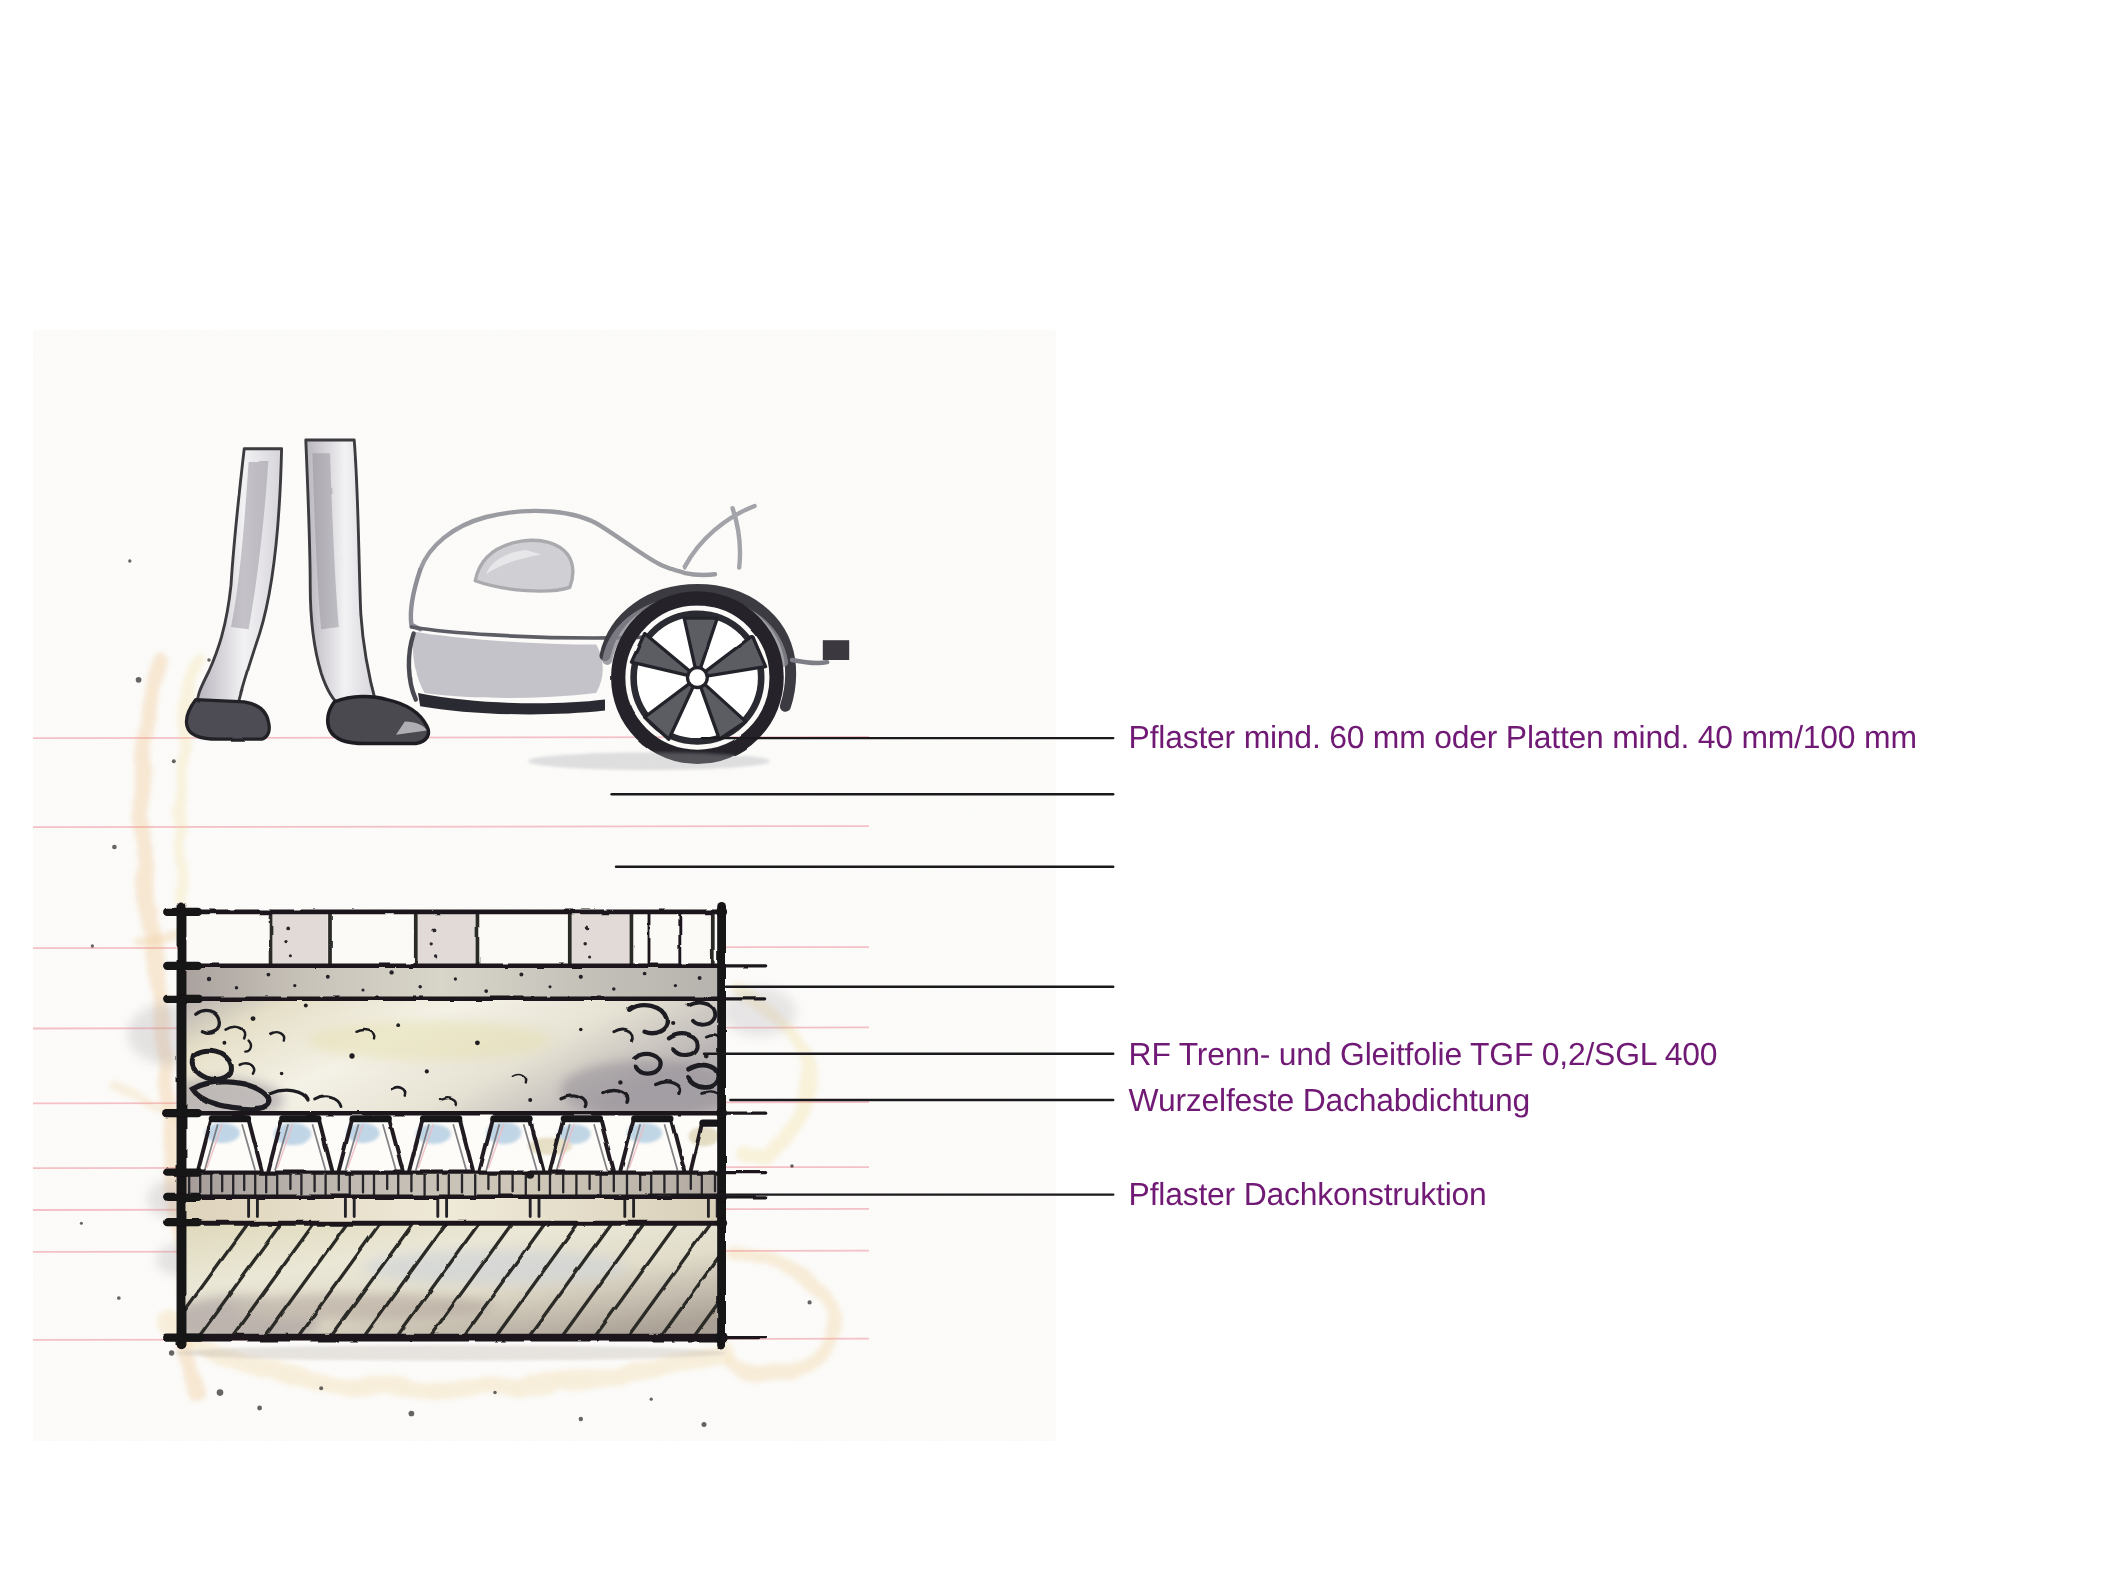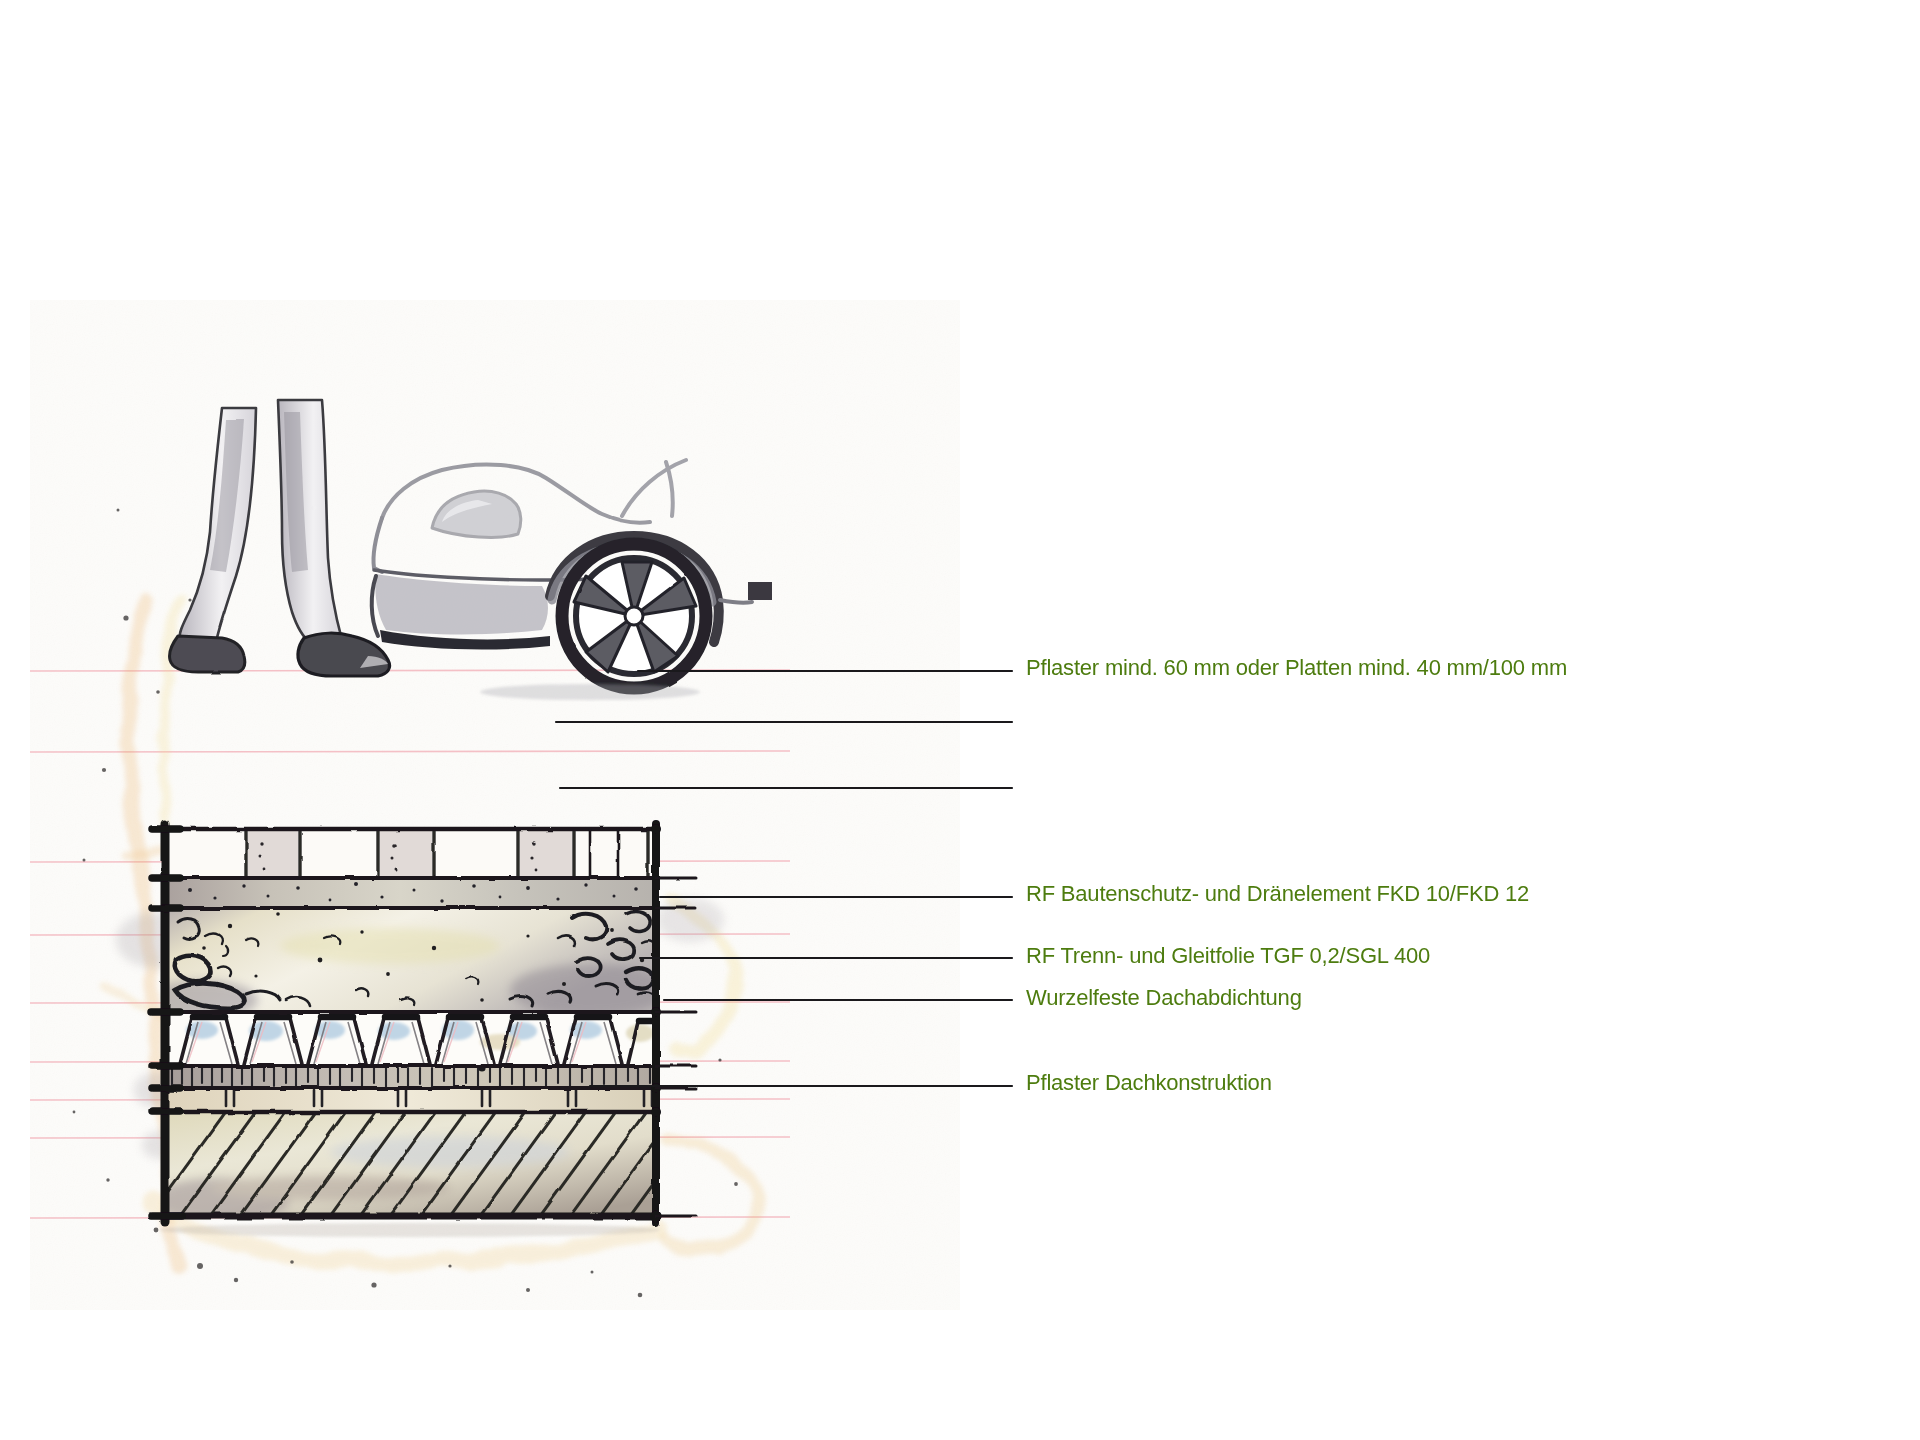--- a/index.html
+++ b/index.html
@@ -28,24 +28,24 @@
   
   #legend {
     position: absolute;
     left: 0; top: 0;
     width: 1920px; height: 1440px;
     pointer-events: none;
   }
   .legend-label {
     position: absolute;
     font-family: "Liberation Sans", sans-serif;
-    font-size: 22px;
+    font-size: 29px;
     font-weight: 400;
     letter-spacing: -0.2px;
-    color: #4d7c0f;
+    color: #701a75;
     white-space: nowrap;
     line-height: 1;
     pointer-events: auto;
   }
   #lbl-0 { left: 1026px; top: 657px; }
   #lbl-1 { left: 1026px; top: 708px; }
   #lbl-2 { left: 1026px; top: 774px; }
   #lbl-3 { left: 1026px; top: 883px; }
   #lbl-4 { left: 1026px; top: 945px; }
   #lbl-5 { left: 1026px; top: 987px; }
@@ -609,19 +609,18 @@
       <line x1="560" y1="788" x2="1012" y2="788"></line>
       <line x1="660" y1="897" x2="1012" y2="897"></line>
       <line x1="640" y1="958" x2="1012" y2="958"></line>
       <line x1="664" y1="1000" x2="1012" y2="1000"></line>
       <line x1="590" y1="1086" x2="1012" y2="1086"></line>
     </g>
   </svg>
 
   <div id="legend">
     <div class="legend-label" id="lbl-0">Pflaster mind. 60 mm oder Platten mind. 40 mm/100 mm</div>
-    <div class="legend-label" id="lbl-3">RF Bautenschutz- und Dränelement FKD 10/FKD 12</div>
     <div class="legend-label" id="lbl-4">RF Trenn- und Gleitfolie TGF 0,2/SGL 400</div>
     <div class="legend-label" id="lbl-5">Wurzelfeste Dachabdichtung</div>
     <div class="legend-label" id="lbl-6">Pflaster Dachkonstruktion</div>
   </div>
 
 </div>
 
 </body></html>

